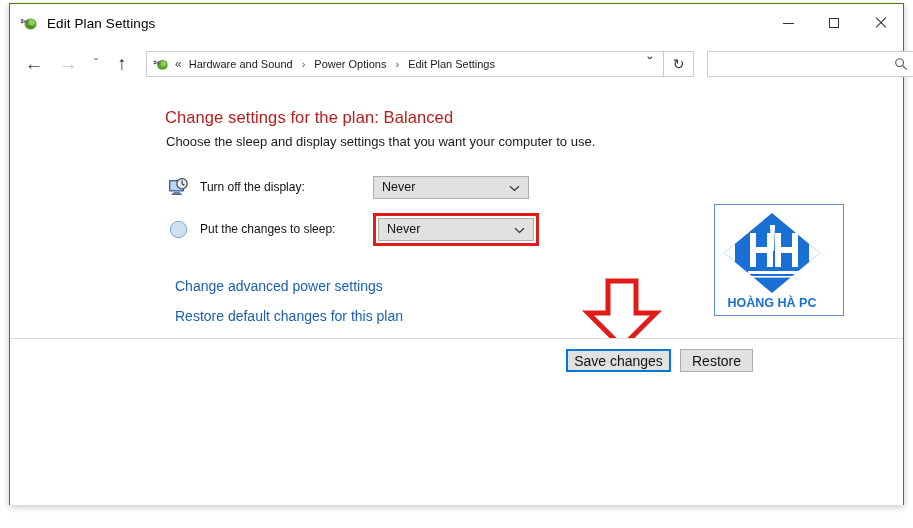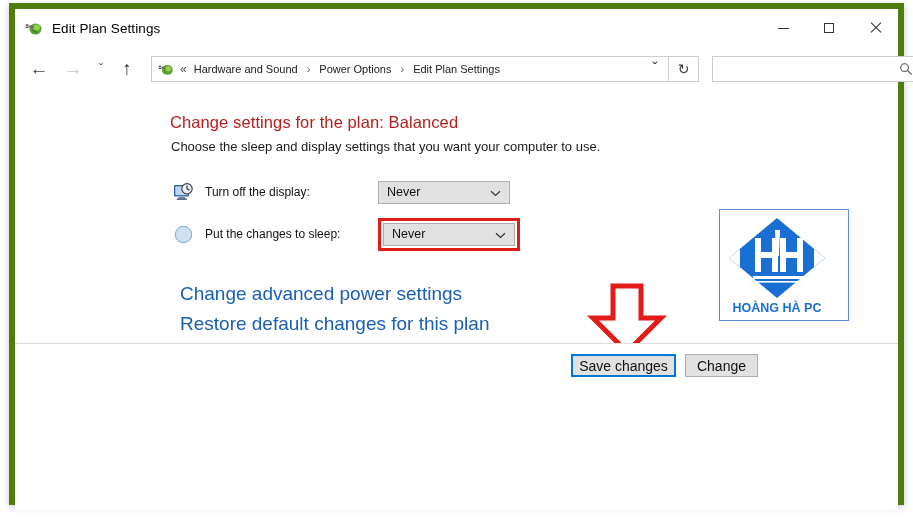--- a/index.html
+++ b/index.html
@@ -10,21 +10,21 @@
     font-family: "Liberation Sans", sans-serif;
     overflow: hidden;
   }
 
   
   #window {
     position: absolute;
     left: 9px; top: 3px;
     width: 895px; height: 502px;
     background: #ffffff;
-    border: 6px solid #4d7c0f;
+    border: 1px solid #4d7c0f;
     box-shadow: 0 2px 7px rgba(0,0,0,0.22);
   }
 
   
   #titlebar {
     position: absolute; left: 0; top: 0;
     width: 100%; height: 38px;
     background: #ffffff;
     display: flex; align-items: center;
   }
@@ -152,21 +152,21 @@
 
   .row-icon { width: 21px; height: 21px; position: relative; flex: 0 0 auto; }
   .row-label {
     font-size: 12px; color: #111;
     margin-left: 11px; white-space: nowrap;
   }
   #label-display { width: 173px; }
   #label-sleep   { width: 173px; }
 
   .combo {
-    width: 132px; height: 23px;
+    width: 156px; height: 23px;
     background: #e1e1e1;
     border: 1px solid #adadad;
     display: flex; align-items: center;
     font-size: 12.5px; color: #111;
     position: relative;
     flex: 0 0 auto;
   }
   .combo .val { margin-left: 8px; }
   .combo .chev {
     position: absolute; right: 8px; top: 4px;
@@ -174,21 +174,21 @@
   }
   #combo-sleep-wrap {
     border: 3px solid #e01b18;
     padding: 2px;
     display: flex;
     flex: 0 0 auto;
   }
 
   .link {
     position: absolute; left: 165px;
-    font-size: 19px; color: #1a5fb4;
+    font-size: 14px; color: #1a5fb4;
     white-space: nowrap; cursor: pointer;
   }
   #link-advanced { top: 192px; }
   #link-restore  { top: 222px; }
 
   
   #logo {
     position: absolute; left: 704px; top: 118px;
     width: 130px; height: 112px;
     border: 1px solid #5a8fd6;
@@ -376,16 +376,16 @@
 
   <div id="red-arrow">
     <svg width="92" height="76" viewBox="0 0 92 76">
       <polygon points="32,4 60,4 60,36 80,36 46,70 12,36 32,36" fill="#ffffff" stroke="#e01b18" stroke-width="5" stroke-linejoin="miter"></polygon>
     </svg>
   </div>
 
   <div id="footer-divider"></div>
   <div id="footer">
     <div id="btn-save" class="btn">Save changes</div>
-    <div id="btn-cancel" class="btn">Change</div>
+    <div id="btn-cancel" class="btn">Restore</div>
   </div>
 
 </div>
 
 </body></html>

